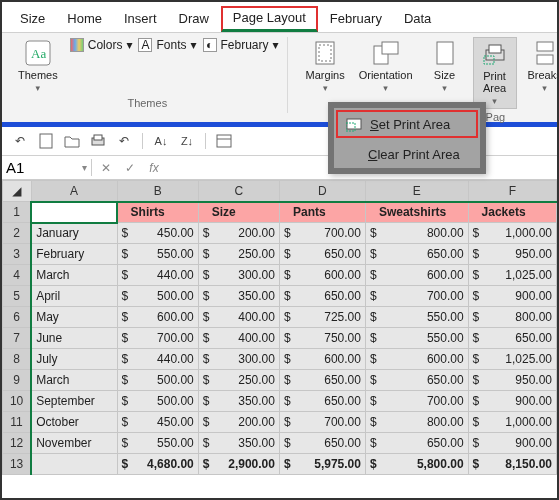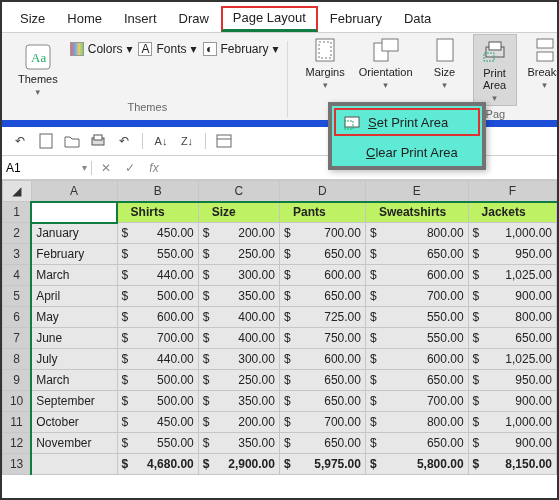--- a/index.html
+++ b/index.html
@@ -4,62 +4,62 @@
 <style>
   * { box-sizing: border-box; margin: 0; padding: 0; }
   body { font-family: "Segoe UI", Arial, sans-serif; font-size: 12px; background: #fff; color: #222; width: 559px; }
   .wrap { border: 2px solid #333; width: 559px; height: 500px; overflow: hidden; position: relative; }
 
   
   .tabs { display: flex; align-items: center; padding: 4px 4px 0 8px; gap: 2px; border-bottom: 1px solid #d0d0d0; background: #fff; }
   .tab { padding: 4px 10px 6px; font-size: 13px; cursor: pointer; color: #222; }
   .tab.active-hi { border: 2px solid #e03030; padding: 2px 10px 4px; border-bottom: 3px solid #107c41; }
   
-  .ribbon { background: #f3f3f3; display: flex; align-items: center; border-bottom: 7px solid #1d4ed8; padding: 4px 6px 0 6px; gap: 8px; height: 94px; }
+  .ribbon { background: #f3f3f3; display: flex; align-items: flex-start; border-bottom: 5px solid #1d4ed8; padding: 4px 6px 0 6px; gap: 8px; height: 94px; }
   .grp { display: flex; flex-direction: column; align-items: center; padding: 0 6px; border-right: 1px solid #d9d9d9; }
   .grp:last-child { border-right: none; }
   .grp-body { display: flex; gap: 6px; align-items: flex-start; flex: 1; }
   .grp-label { font-size: 11px; color: #666; text-align: center; padding: 2px 0 4px; }
   .big-btn { display: flex; flex-direction: column; align-items: center; gap: 2px; padding: 2px 4px; cursor: pointer; min-width: 44px; }
   .big-btn .ic { width: 28px; height: 28px; display: flex; align-items: center; justify-content: center; }
   .big-btn .lbl { font-size: 11px; text-align: center; line-height: 12px; }
   .big-btn .chev { font-size: 9px; color: #666; }
   .stack { display: flex; flex-direction: row; gap: 2px; }
   .mini { display: flex; align-items: center; gap: 4px; font-size: 12px; padding: 1px 2px; cursor: pointer; }
   .mini .box { width: 14px; height: 14px; background: #fff; border: 1px solid #999; display:inline-flex; align-items:center; justify-content:center; }
   .print-area-btn { background: #d8d8d8; border: 1px solid #bfbfbf; padding: 2px 4px; }
 
   
-  .dropdown { position: absolute; top: 100px; left: 326px; background: #5eead4; border: 4px solid #737373; box-shadow: 2px 2px 6px rgba(0,0,0,.25); width: 158px; z-index: 50; }
+  .dropdown { position: absolute; top: 100px; left: 326px; background: #a3a3a3; border: 6px solid #737373; box-shadow: 2px 2px 6px rgba(0,0,0,.25); width: 158px; z-index: 50; }
   .dropdown .item { display: flex; align-items: center; gap: 8px; padding: 6px 10px; font-size: 13px; cursor: pointer; }
   .dropdown .item.hi { border: 2px solid #e03030; margin: 2px; padding: 4px 8px; }
   .dropdown .ic16 { width: 16px; height: 16px; display:inline-flex; }
   .underline-s { text-decoration: underline; text-decoration-thickness: 1px; }
 
   
   .qat { display: flex; gap: 6px; padding: 4px 8px; align-items: center; border-bottom: 1px solid #d0d0d0; background:#fff; }
   .qat .qbtn { width: 20px; height: 20px; display: flex; align-items:center; justify-content:center; cursor:pointer; color:#444; }
   .qat .sep { width:1px; height:16px; background:#ccc; margin:0 2px; }
 
   
   .fxrow { display:flex; align-items:center; border-bottom:1px solid #ccc; height:24px; }
   .namebox { width:90px; border-right:1px solid #ccc; padding:0 4px; display:flex; align-items:center; justify-content:space-between; }
-  .namebox input { border:none; width:56px; font-size:12px; outline:none; }
+  .namebox input { border:none; width:56px; font-size:15px; outline:none; }
   .fxarea { flex:1; display:flex; align-items:center; gap:8px; padding:0 6px; color:#888; }
   .fxarea .sym { width:16px; text-align:center; }
 
   
   .grid { border-collapse: collapse; width: 100%; table-layout: fixed; }
   .grid th, .grid td { border: 1px solid #c6c6c6; font-size: 12px; height: 21px; padding: 0 4px; background: #e7e7e7; }
   .grid th { background: #e1e1e1; font-weight: normal; text-align:center; color:#333; }
   .grid .rowhdr { width: 24px; text-align:center; background:#e1e1e1; }
   .grid .sel-col { background:#d0d0d0; border-bottom:2px solid #107c41; }
   .grid .sel-row { background:#d0d0d0; border-right:2px solid #107c41; }
   .grid td.cell-a1 { background:#fff; outline:2px solid #107c41; outline-offset:-1px; }
-  .grid .hdr-txt { font-weight: bold; text-align:left; background:#bef264;padding-left:13px; }
+  .grid .hdr-txt { font-weight: bold; text-align:left; background:#fca5a5;padding-left:13px; }
   .grid .curr { text-align:right; white-space:nowrap; }
   .grid .rowlabel { text-align:left; }
   .grid .total .curr { font-weight:bold; }
   .dollar { float:left; }
   .colA{width:72px;} .colB{width:68px;} .colC{width:68px;} .colD{width:72px;} .colE{width:86px;} .colF{width:74px;}
 </style>
 </head>
 <body>
 
 <div class="wrap">

